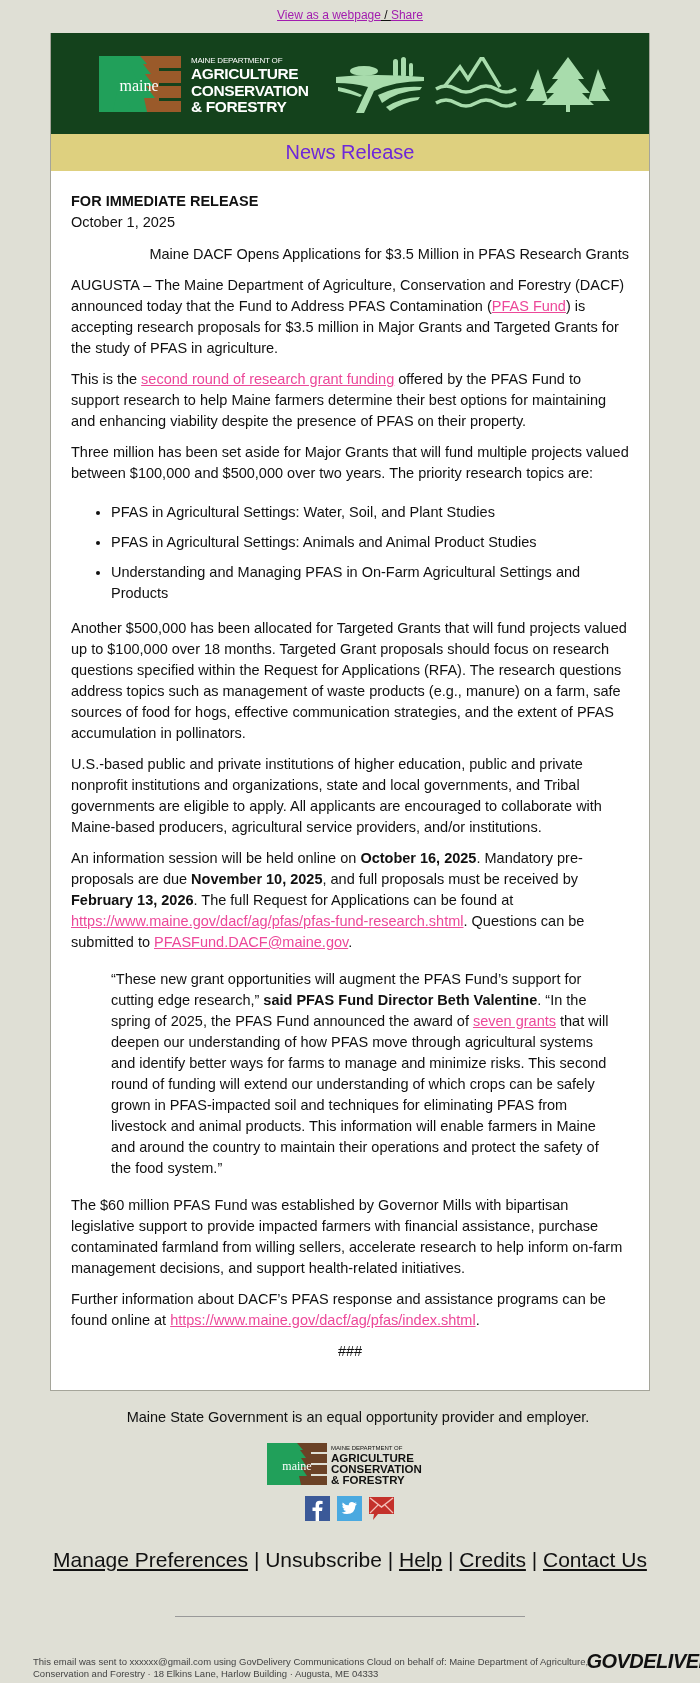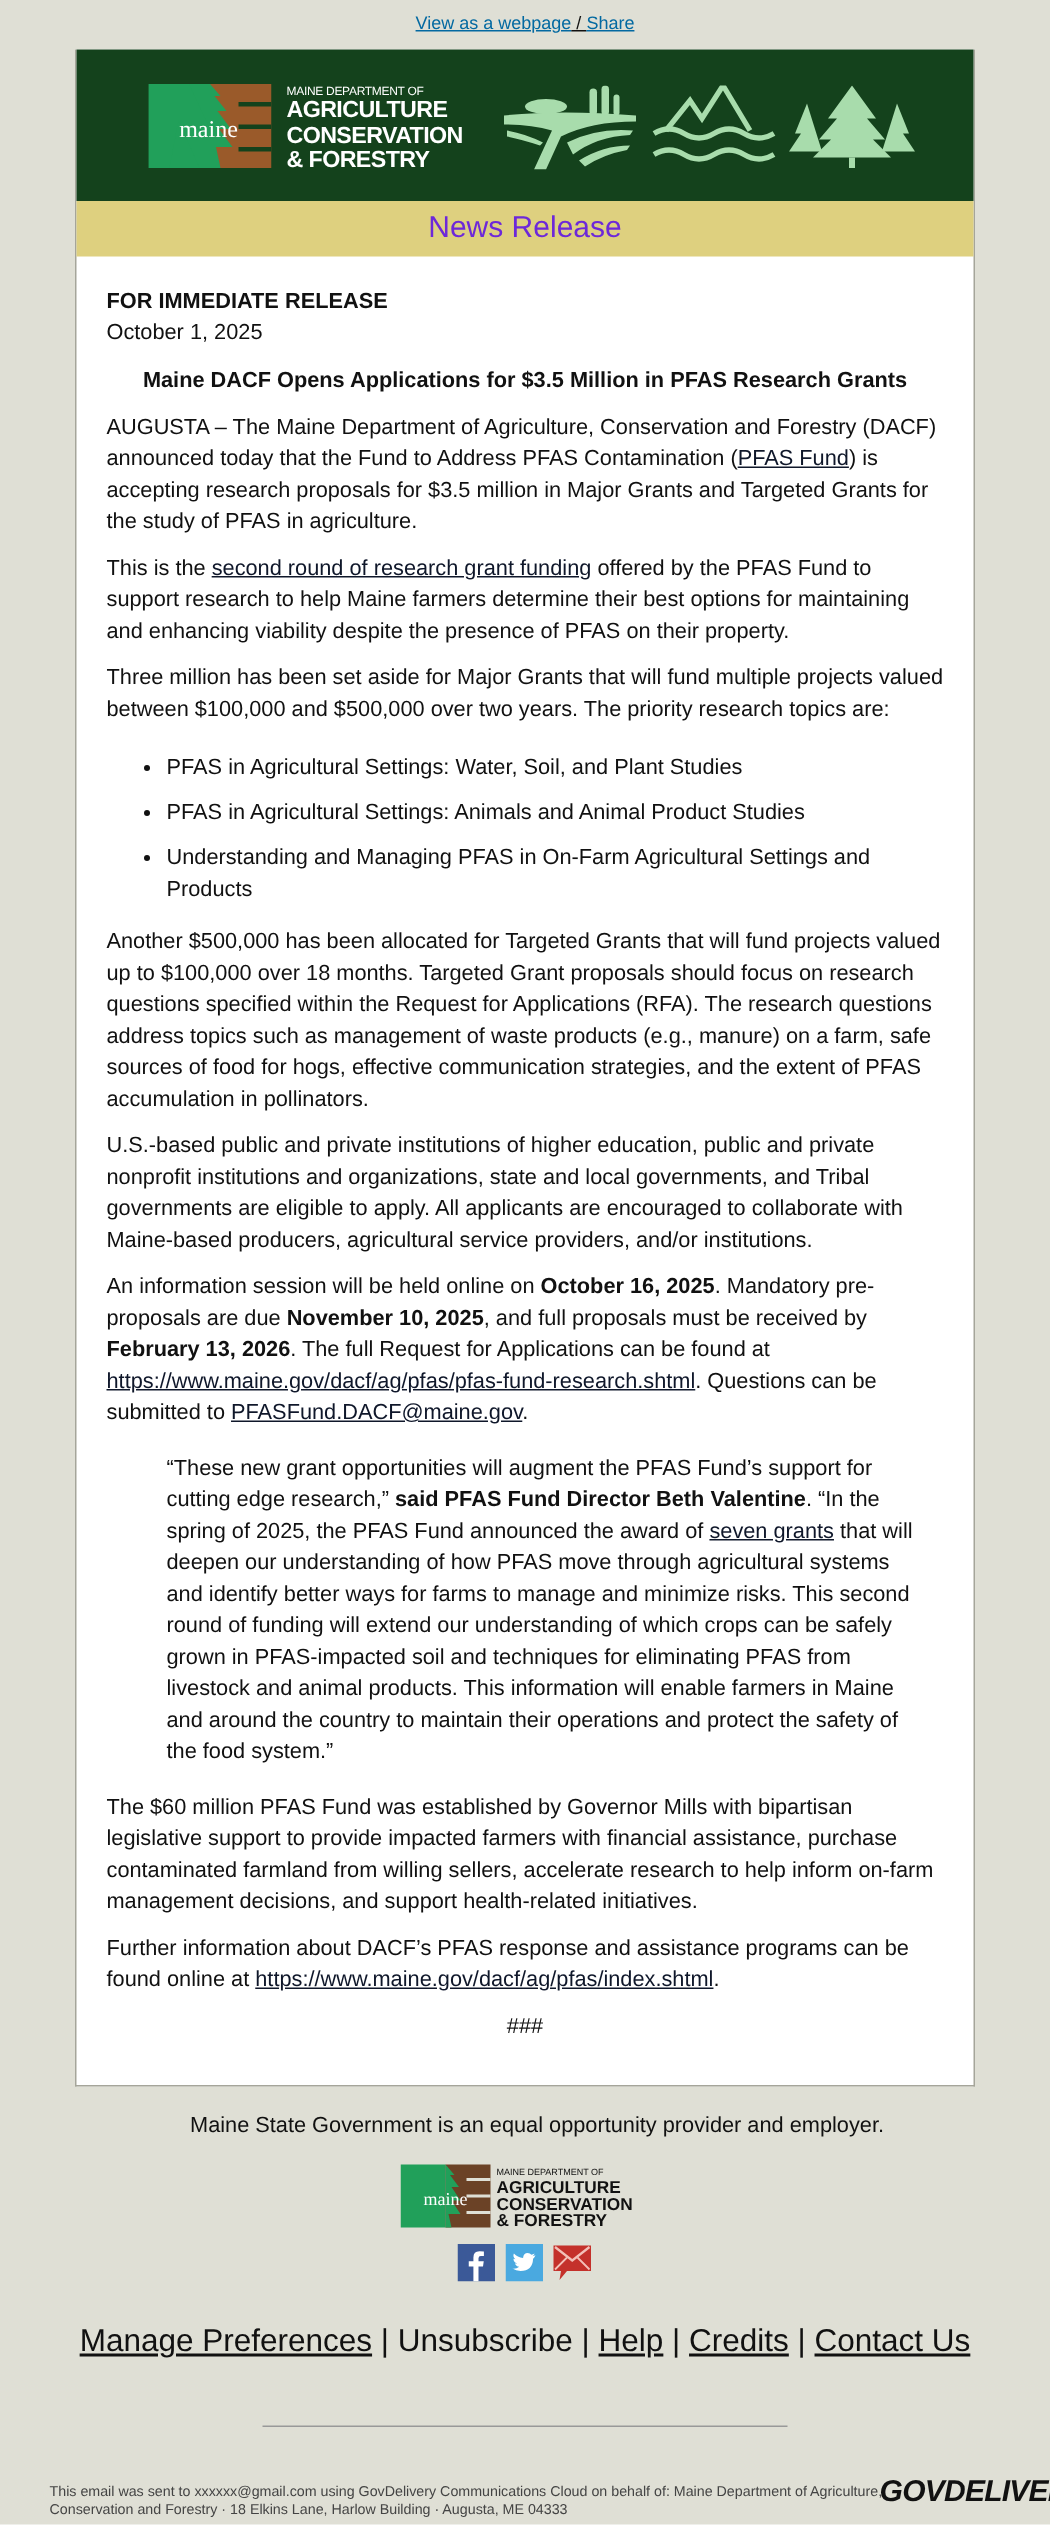--- a/index.html
+++ b/index.html
@@ -5,28 +5,28 @@
   * { box-sizing: border-box; }
   html, body { margin: 0; padding: 0; }
   body {
     width: 700px;
     min-height: 1683px;
     background: #dfdfd5;
     font-family: "Liberation Sans", sans-serif;
     color: #111;
     position: relative;
   }
-  a { color: #0f172a; text-decoration: underline; }
+  a { color: #ec4899; text-decoration: underline; }
   .topbar {
     text-align: center;
     padding-top: 8px;
     height: 33px;
     font-size: 12px;
   }
-  .topbar a { color: #0369a1; }
+  .topbar a { color: #a21caf; }
   .container {
     width: 600px;
     margin: 0 auto;
     border: 1px solid #a5a59a;
     border-top: none;
     background: #fff;
   }
   .header {
     background: #14421c;
     height: 101px;
@@ -52,21 +52,21 @@
     line-height: 37px;
     color: #6d28d9;
   }
   .content {
     padding: 20px 20px 18px 20px;
     font-size: 14.5px;
     line-height: 21px;
   }
   .content p { margin: 0 0 10px 0; }
   .imm { font-weight: bold; font-size: 14.5px; }
-  .headline { text-align: center; font-weight: bold; margin: 11px 0 10px 0 !important; }
+  .headline { text-align: right; font-weight: normal; margin: 11px 0 10px 0 !important; }
   ul.topics { margin: 18px 0 14px 0; padding-left: 40px; }
   ul.topics li { margin-bottom: 9px; }
   blockquote { margin: 16px 20px 16px 40px; }
   .hash { text-align: center; margin-top: 8px !important; }
   .footer-eo { text-align: center; font-size: 14.5px; margin-top: 18px; margin-left: 16px; }
   .footer-logo { text-align: center; margin-top: 16px; height: 48px; position: relative; }
   .social { text-align: center; margin-top: 6px; }
   .social span { display: inline-block; vertical-align: middle; margin: 0 1px; }
   .links { text-align: center; font-size: 21px; margin-top: 22px; color: #111; }
   .links a { color: #111; }

